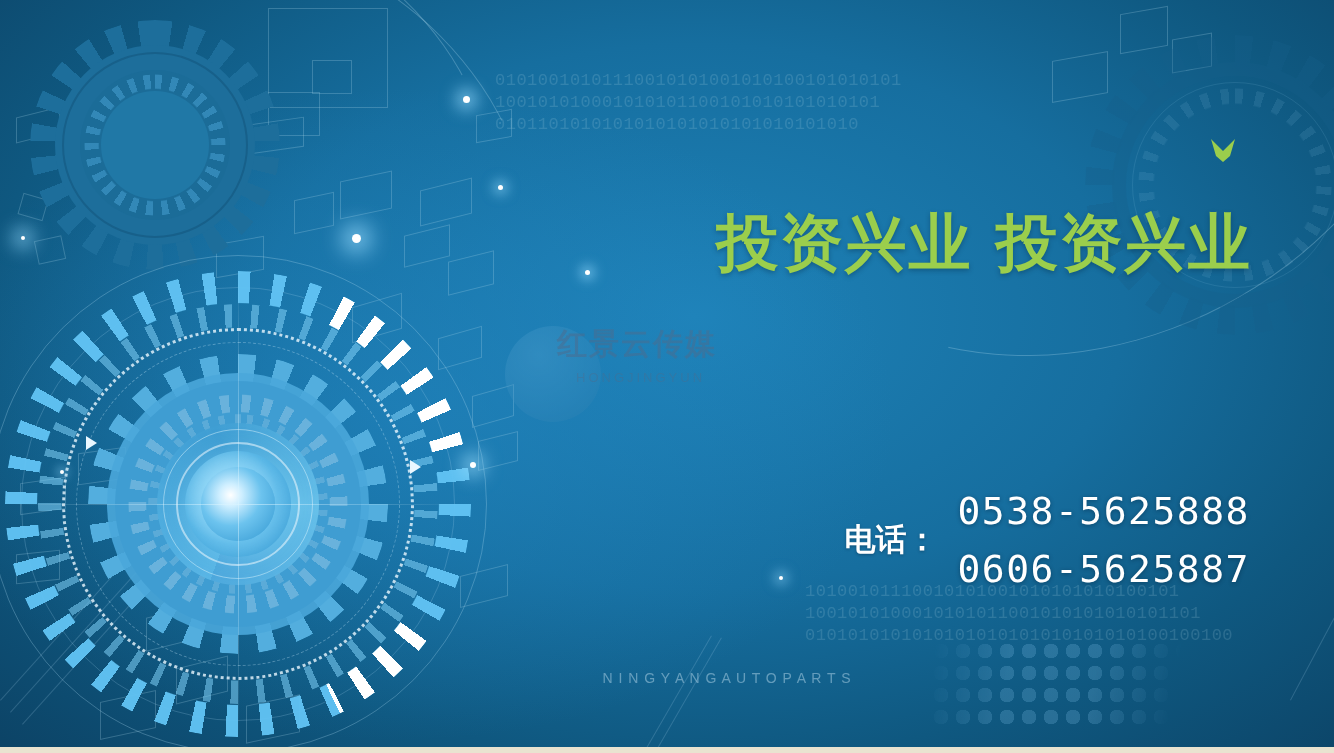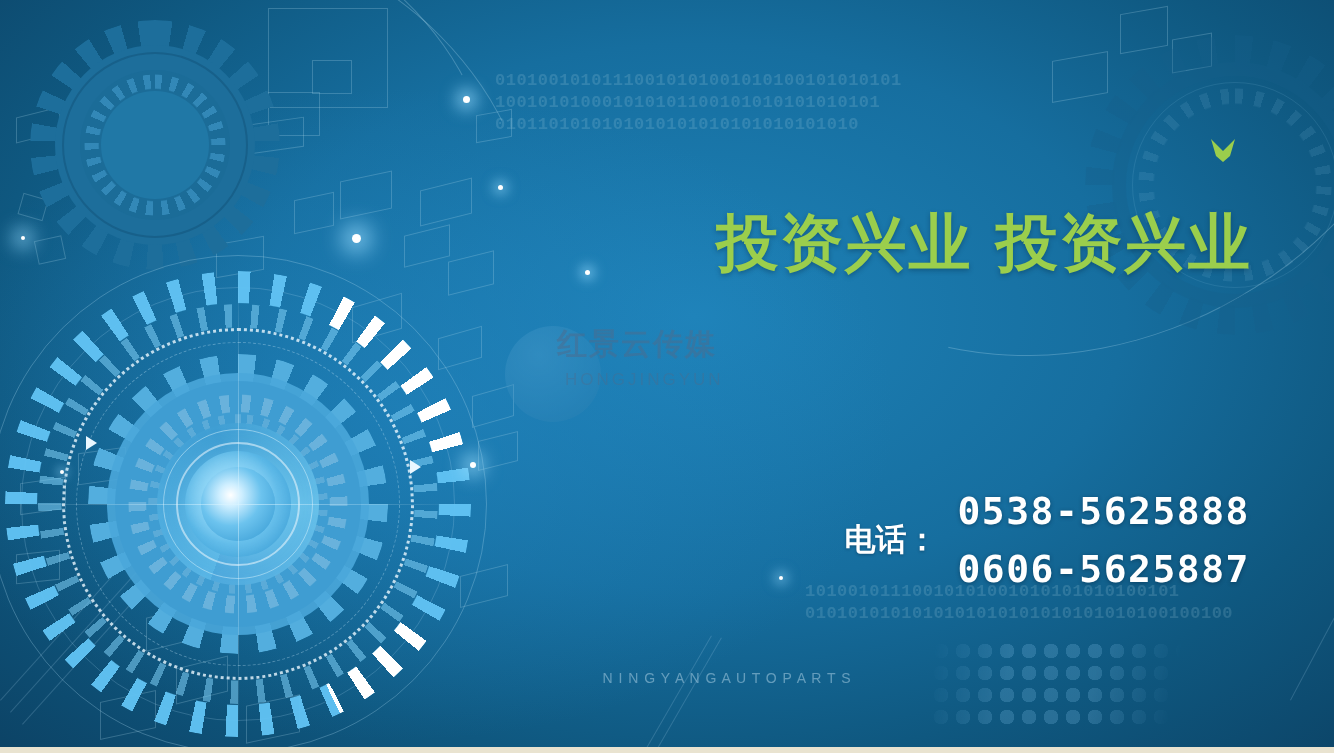--- a/index.html
+++ b/index.html
@@ -15,21 +15,21 @@
 
   
   .bottom-strip{ position:absolute; left:0; right:0; bottom:0; height:6px; background:#e9e3d0; }
 
   
   .layer{ position:absolute; inset:0; pointer-events:none; }
 
   
   .binary{
     position:absolute; color:rgba(190,225,240,.17);
-    font-family:"Liberation Mono", monospace; font-weight:700;
+    font-family:"Liberation Mono", monospace; font-weight:400;
     letter-spacing:.5px; white-space:nowrap; user-select:none;
   }
   .bin-tl{ left:495px; top:70px; font-size:17px; line-height:22px; }
   .bin-br{ left:805px; top:560px; font-size:17px; line-height:22px;margin-top:21px; }
 
   
   .rect{ position:absolute; border:1px solid rgba(175,215,235,.26); }
 
   
   .arc{
@@ -176,21 +176,21 @@
             mask:linear-gradient(100deg, rgba(0,0,0,0) 2%, #000 30%, #000 62%, rgba(0,0,0,0) 92%);
   }
 
   
   .watermark{ position:absolute; left:505px; top:318px; width:200px; height:120px; opacity:.30; }
   .wm-globe{ position:absolute; left:0; top:8px; width:96px; height:96px; border-radius:50%;
              background:radial-gradient(circle at 35% 30%, #5ba9d6 0%, #3d8fc0 60%, #2e7bab 100%); }
   .wm-text{ position:absolute; left:52px; top:6px; font-size:30px; font-weight:700;
             color:rgba(185,60,45,.50); letter-spacing:2px; white-space:nowrap;
             font-family:"DejaVu Sans", sans-serif; }
-  .wm-sub{ position:absolute; left:60px; top:52px; font-size:17px; letter-spacing:3px;
+  .wm-sub{ position:absolute; left:71px; top:52px; font-size:13px; letter-spacing:3px;
            color:rgba(185,60,45,.40); white-space:nowrap; }
 
   
   .copy{ position:absolute; right:82px; top:196px; width:640px; text-align:right; }
   .h1{
     color:#ffffff; font-size:45px; font-weight:700; line-height:56px;
     letter-spacing:1px; white-space:nowrap;
     font-family:"DejaVu Sans","Liberation Sans",sans-serif;
     text-shadow:0 1px 4px rgba(0,30,55,.45);
   }
@@ -203,21 +203,21 @@
 
   .phone{
     position:absolute; right:84px; top:482px;
     display:flex; align-items:center; justify-content:flex-end; gap:20px;
   }
   .phone-label{
     color:#ffffff; font-size:31px; font-weight:700; white-space:nowrap;
     font-family:"DejaVu Sans","Liberation Sans",sans-serif;
     text-shadow:0 1px 3px rgba(0,30,55,.4);
   }
-  .phone-nums{ text-align:left;font-weight:bold; }
+  .phone-nums{ text-align:left; }
   .phone-num{
     color:#ffffff; font-size:38px; line-height:58px; letter-spacing:1.5px;
     font-family:"DejaVu Sans Mono","Liberation Mono",monospace;
     text-shadow:0 1px 4px rgba(0,30,55,.45);
   }
 
   
   .chevron{ position:absolute; left:1209px; top:136px; width:28px; height:26px; }
 
   
@@ -333,20 +333,21 @@
     <div class="dotmatrix"></div>
 
     <div class="binary bin-tl">
       <div>01010010101110010101001010100101010101</div>
       <div>100101010001010101100101010101010101</div>
       <div>0101101010101010101010101010101010</div>
     </div>
 
     <div class="binary bin-br">
       <div>10100101110010101001010101010100101</div>
+      <div>1001010100010101011001010101010101101</div>
       <div>0101010101010101010101010101010100100100</div>
     </div>
   </div>
 
   <div class="watermark">
     <div class="wm-globe"></div>
     <div class="wm-text">红景云传媒</div>
     <div class="wm-sub">HONGJINGYUN</div>
   </div>
 

